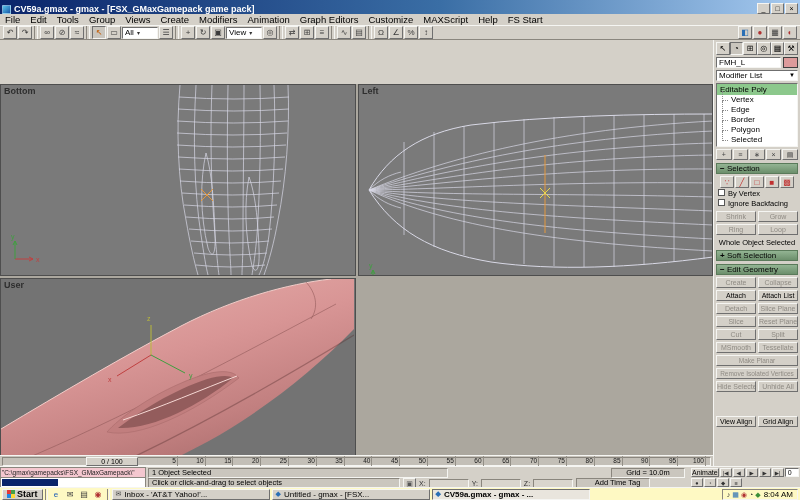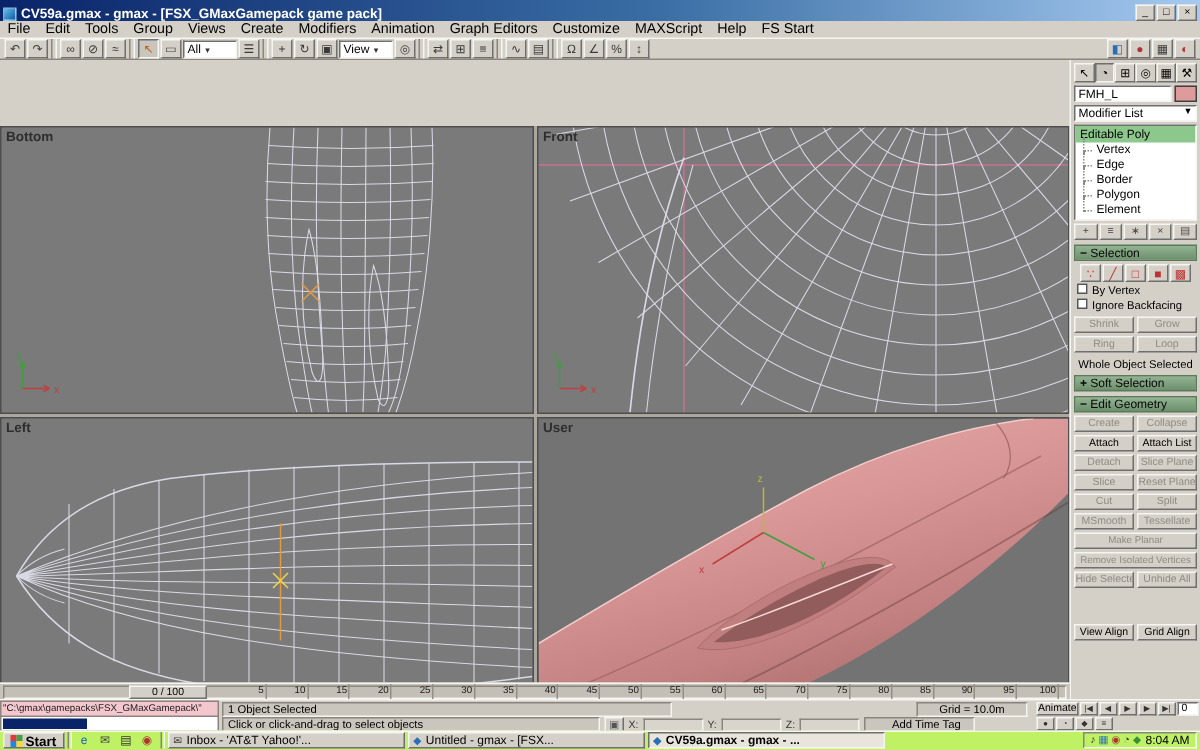--- a/index.html
+++ b/index.html
@@ -80,21 +80,21 @@
 .coord-label{font-size:7px;color:#333;}
 .coord-field{width:40px;height:9px;border:1px solid;border-color:#8a867e #f5f5f2 #f5f5f2 #8a867e;background:#d9d5cd;}
 .lock-btn{width:13px;height:10px;font-size:7px;line-height:9px;text-align:center;border:1px solid;border-color:#f5f5f2 #6f6f6f #6f6f6f #f5f5f2;background:#d4d0c8;color:#555;}
 #anim-cluster{position:absolute;left:690px;top:0;width:110px;height:21px;padding:1px;}
 .anim-row{display:flex;gap:1px;margin-bottom:1px;}
 .animate-btn{width:36px;height:9px;font-size:7px;line-height:8px;text-align:center;border:1px solid;border-color:#f5f5f2 #6f6f6f #6f6f6f #f5f5f2;background:#d4d0c8;}
 .anim-btn{width:12px;height:9px;font-size:5.5px;line-height:8px;text-align:center;border:1px solid;border-color:#f5f5f2 #6f6f6f #6f6f6f #f5f5f2;background:#d4d0c8;color:#333;overflow:hidden;}
 .frame-field{width:22px;height:9px;font-size:7px;line-height:8px;padding:0 2px;border:1px solid;border-color:#6f6f6f #f5f5f2 #f5f5f2 #6f6f6f;background:#fff;}
 
 
-#taskbar{position:absolute;left:0;top:487px;width:800px;height:13px;background:#bef264;border-top:1px solid #f5f5f2;display:flex;align-items:flex-start;gap:2px;padding:0 2px;}
+#taskbar{position:absolute;left:0;top:487px;width:800px;height:13px;background:#fef9c3;border-top:1px solid #f5f5f2;display:flex;align-items:center;gap:2px;padding:0 2px;}
 .start-btn{height:11px;display:flex;align-items:center;gap:2px;padding:0 4px;font-weight:bold;font-size:9px;border:1px solid;border-color:#f5f5f2 #6f6f6f #6f6f6f #f5f5f2;background:#d4d0c8;flex:none;}
 .flag{width:8px;height:8px;display:grid;grid-template-columns:4px 4px;grid-template-rows:4px 4px;}
 .flag i{display:block;}
 #quick-launch{display:flex;gap:1px;flex:none;}
 .ql-icon{width:13px;height:11px;font-size:8px;line-height:11px;text-align:center;}
 .tb-divider{width:3px;height:11px;border-left:1px solid #8a867e;border-right:1px solid #f5f5f2;flex:none;}
 #task-button-area{display:flex;gap:2px;flex:none;}
 .task-btn{width:158px;height:11px;display:flex;align-items:center;gap:3px;font-size:8px;padding:0 3px;white-space:nowrap;overflow:hidden;border:1px solid;border-color:#f5f5f2 #6f6f6f #6f6f6f #f5f5f2;background:#d4d0c8;}
 .task-btn.active{border-color:#6f6f6f #f5f5f2 #f5f5f2 #6f6f6f;background:#e9e5dd;font-weight:bold;}
 .task-ico{font-size:7px;flex:none;}
@@ -188,40 +188,20 @@
       </g>
       <g transform="translate(14,174)" font-size="7" stroke-width="1">
         <path d="M0,0 H18 M18,0 l-4,-2 M18,0 l-4,2" stroke="#c04040" fill="none"></path>
         <path d="M0,0 V-18 M0,-18 l-2,4 M0,-18 l2,4" stroke="#3f9f3f" fill="none"></path>
         <text x="21" y="3" fill="#c04040" stroke="none">x</text>
         <text x="-4" y="-20" fill="#3f9f3f" stroke="none">y</text>
       </g>
     </svg>
   </div>
 
-  <div class="viewport">
-    <span class="vp-label">Front</span>
-    <svg width="353" height="190" viewBox="0 0 353 190">
-      <g stroke="#c9728f" stroke-width="0.9">
-        <path d="M0,25 H353 M97,0 V190"></path>
-      </g>
-      <g stroke="#d9d9e6" fill="none" stroke-width="0.7">
-        <path d="M220,-40 A45,45 0 0 0 310,-40 M200,-40 A65,65 0 0 0 330,-40 M180,-40 A85,85 0 0 0 350,-40 M160,-40 A105,105 0 0 0 370,-40 M140,-40 A125,125 0 0 0 390,-40 M120,-40 A145,145 0 0 0 410,-40 M100,-40 A165,165 0 0 0 430,-40 M80,-40 A185,185 0 0 0 450,-40 M60,-40 A205,205 0 0 0 470,-40 M40,-40 A225,225 0 0 0 490,-40 M20,-40 A245,245 0 0 0 510,-40"></path>
-        <path d="M298,-17 L478,109 M291,-9 L432,159 M282,-4 L375,196 M272,-1 L310,216 M265,0 L265,220 M258,-1 L220,216 M251,-2 L176,205 M245,-5 L135,185 M239,-9 L98,159 M234,-14 L66,127 M230,-20 L40,90 M227,-26 L21,49 M226,-33 L9,5"></path>
-        <path d="M97,20 C82,62 68,120 61,190" stroke-width="1.1"></path>
-        <path d="M103,25 C90,70 78,130 72,190"></path>
-      </g>
-      <g transform="translate(14,174)" font-size="7" stroke-width="1">
-        <path d="M0,0 H18 M18,0 l-4,-2 M18,0 l-4,2" stroke="#c04040" fill="none"></path>
-        <path d="M0,0 V-18 M0,-18 l-2,4 M0,-18 l2,4" stroke="#3f9f3f" fill="none"></path>
-        <text x="21" y="3" fill="#c04040" stroke="none">x</text>
-        <text x="-4" y="-20" fill="#3f9f3f" stroke="none">y</text>
-      </g>
-    </svg>
-  </div>
 
   <div class="viewport">
     <span class="vp-label">Left</span>
     <svg width="354" height="219" viewBox="0 0 354 219">
       <g stroke="#d9d9e6" fill="none" stroke-width="0.7">
         <path d="M10,105 C30,70 62,48 112,40 C185,31 280,29 354,29 M10,105 C35,145 72,167 132,177 C195,186 272,183 354,172" stroke-width="1"></path>
         <path d="M10,105 C90,72 200,44 354,36 M10,105 C90,78 200,53 354,46 M10,105 C90,85 200,62 354,58 M10,105 C90,92 200,72 354,70 M10,105 C90,98 200,83 354,84 M10,105 C90,104 200,96 354,98 M10,105 C90,111 200,108 354,112 M10,105 C90,118 200,120 354,126 M10,105 C90,126 200,133 354,140 M10,105 C90,134 200,146 354,154 M10,105 C90,142 200,158 354,166"></path>
         <path d="M45,57 L45,150 M75,47 L75,162 M105,41 L105,170 M135,37 L135,175 M165,34 L165,179 M195,32 L195,181 M225,31 L225,182 M255,30 L255,182 M285,30 L285,180 M315,29 L315,177 M345,29 L345,174"></path>
         <path d="M10,105 C20,95 30,90 42,87 M10,105 C20,115 30,120 42,123"></path>
       </g>
@@ -289,21 +269,21 @@
   <div class="cp-combo">
     <span>Modifier List</span>
     <span class="arr">▼</span>
   </div>
   <div class="cp-stack">
     <div class="stack-root">Editable Poly</div>
   <div class="stack-child">Vertex</div>
       <div class="stack-child">Edge</div>
       <div class="stack-child">Border</div>
       <div class="stack-child">Polygon</div>
-      <div class="stack-child">Element</div>
+      <div class="stack-child">Selected</div>
     </div>
   <div class="stack-btnrow">
       <div class="stack-btn">+</div>
       <div class="stack-btn">≡</div>
       <div class="stack-btn">∗</div>
       <div class="stack-btn">×</div>
       <div class="stack-btn">▤</div>
     </div>
 
   <div class="rollout"><span>Selection</span></div>

